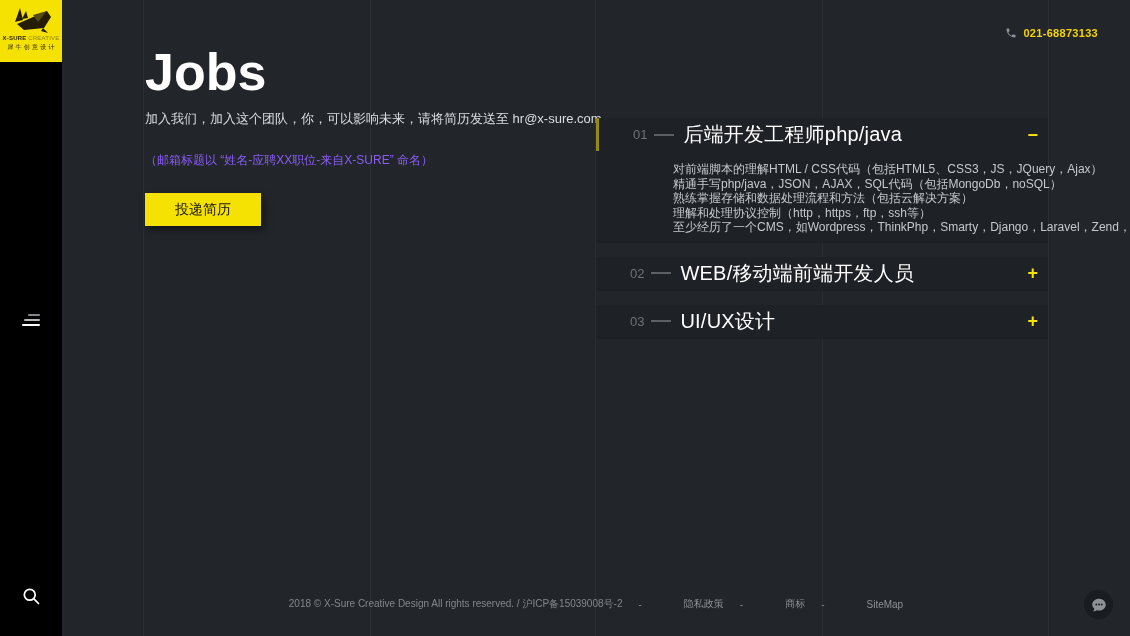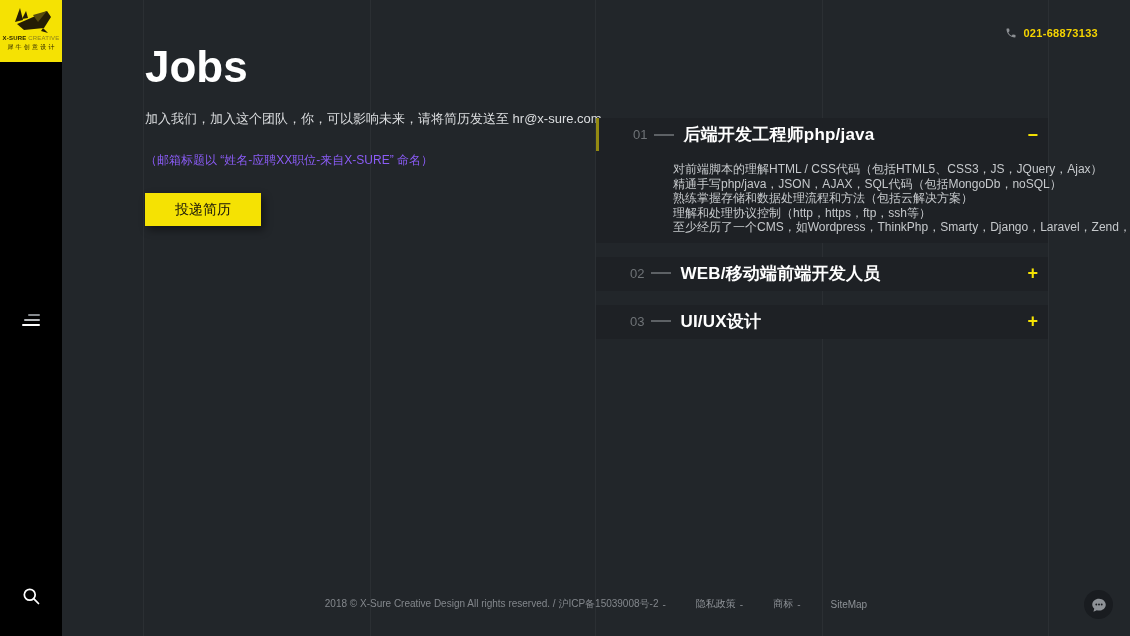--- a/index.html
+++ b/index.html
@@ -25,47 +25,47 @@
   .menu-btn .b1 { width:12px; background:#84888c; }
   .menu-btn .b2 { width:16px; background:#b6b9bc; }
   .menu-btn .b3 { width:18px; background:#ffffff; }
   .search-btn { position:absolute; left:0; top:580px; width:62px; height:36px; background:none; border:none; cursor:pointer; }
 
   
   .phone { position:absolute; top:27px; right:32px; display:flex; align-items:flex-start; gap:6px; z-index:2; cursor:pointer; }
   .phone-num { color:#f5d400; font-size:11px; font-weight:bold; letter-spacing:0.3px; }
 
   
-  .jobs-title { position:absolute; left:145px; top:42px; font-size:44px; font-weight:800; color:#ffffff; z-index:2; }
+  .jobs-title { position:absolute; left:145px; top:42px; font-size:52px; font-weight:800; color:#ffffff; z-index:2; }
   .intro { position:absolute; left:145px; top:108px; font-size:13px; color:#dcdee0; line-height:22px; z-index:2; }
   .note { position:absolute; left:145px; top:152px; font-size:12px; color:#8b5cf6; z-index:2; }
   .submit-btn {
     position:absolute; left:145px; top:193px; width:116px; height:33px; z-index:2;
     background:#f5e203; color:#17140a; border:none; font-size:14px; cursor:pointer;
     font-family:"Liberation Sans", sans-serif; box-shadow:3px 4px 8px rgba(0,0,0,0.45);
   }
 
   
   .accordion { position:absolute; left:596px; top:118px; width:452px; z-index:2; }
   .job-item { background:#1e2125; }
   .job-item.collapsed { height:34px; }
   .job-item + .job-item { margin-top:14px; }
   .job-header { position:relative; height:33px; display:flex; align-items:center; padding-left:34px; cursor:pointer; }
   .job-item.expanded .job-header { border-left:3px solid rgba(245,226,3,0.55); }
   .job-num { font-size:13px; color:#6f7377; }
   .job-dash { width:20px; height:2px; background:#5d6165; margin:0 9px 0 7px; }
-  .job-title { font-size:17px; font-weight:bold; color:#ffffff; letter-spacing:0.2px; }
+  .job-title { font-size:20px; font-weight:normal; color:#ffffff; letter-spacing:0.2px; }
   .job-toggle { position:absolute; right:10px; top:50%; transform:translateY(-50%); color:#f5e203;
     font-size:18px; font-weight:bold; line-height:18px; cursor:pointer; }
   .job-body { padding:11px 20px 8px 77px; }
   .job-line { font-size:12px; line-height:14.5px; color:#c6c9cc; white-space:nowrap; }
 
   
   .footer { position:absolute; left:62px; right:0; top:597px; z-index:2;
-    display:flex; justify-content:center; align-items:center; gap:4px;
+    display:flex; justify-content:center; align-items:center; gap:16px;
     font-size:10px; color:#83878c; }
   .footer a { color:#8d9196; text-decoration:none; cursor:pointer;margin-left:26px; }
 
   
   .chat-btn { position:absolute; right:17px; bottom:17px; width:29px; height:29px; border-radius:50%;
     background:#191c20; border:none; cursor:pointer; z-index:2;
     display:flex; align-items:center; justify-content:center; }
 </style>
 </head>
 <body>

